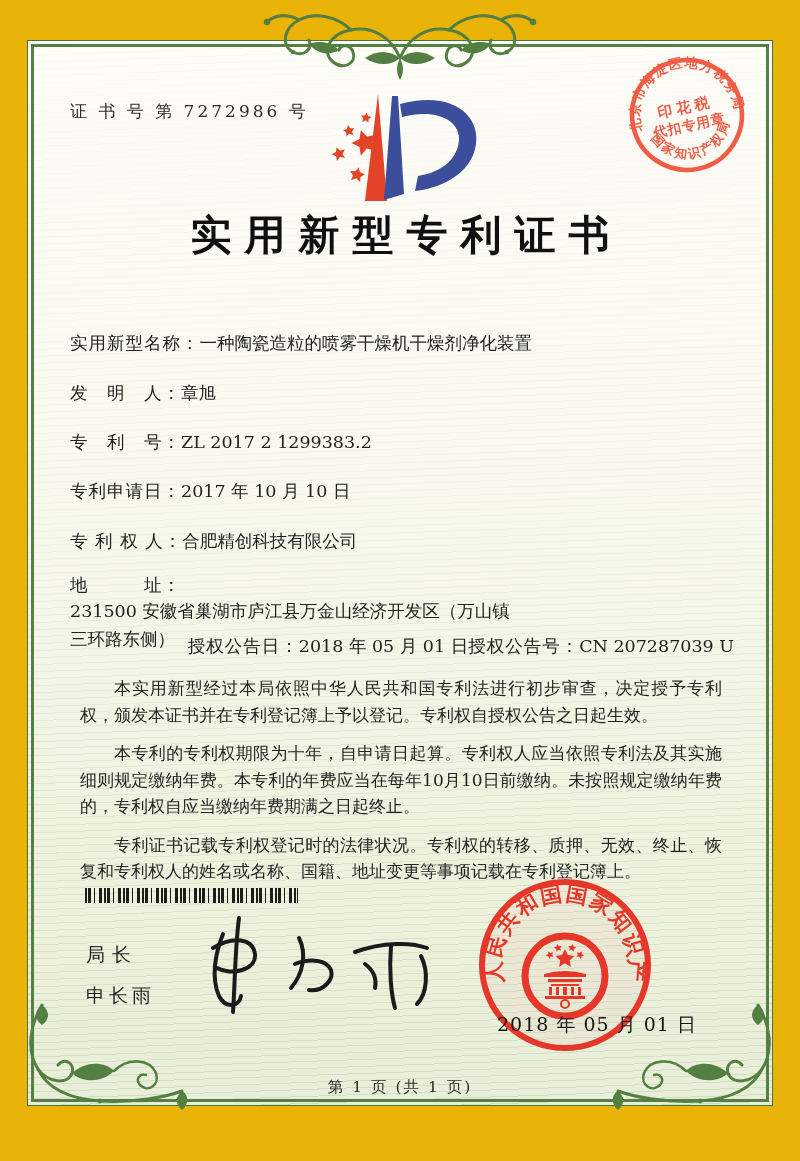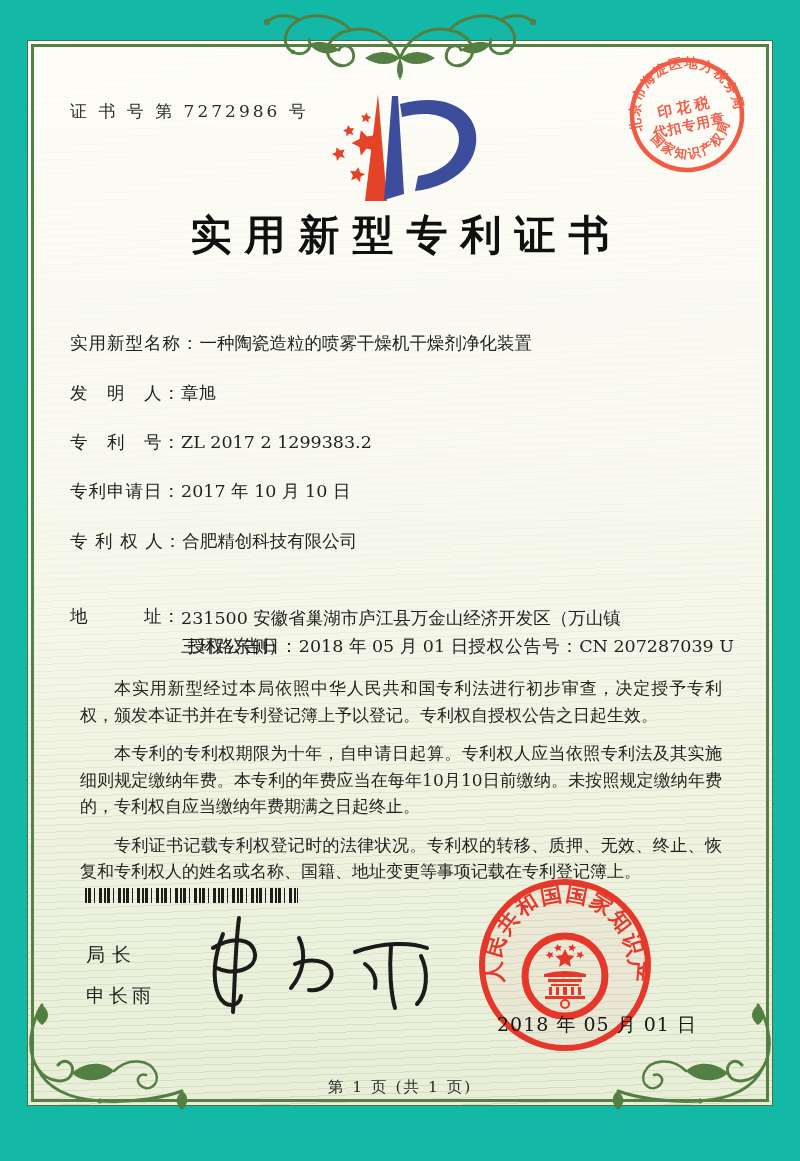--- a/index.html
+++ b/index.html
@@ -1,34 +1,34 @@
 <!DOCTYPE html>
 <html><head>
 <meta charset="utf-8">
 <style>
   html,body{margin:0;padding:0;background:#e9e7e0;}
-  .page{position:relative;width:800px;height:1161px;background:#14b8a6;overflow:hidden;
+  .page{position:relative;width:800px;height:1161px;background:#eab308;overflow:hidden;
         font-family:"DejaVu Serif","Liberation Serif",serif;color:#222;}
   .certificate{position:absolute;left:27px;top:40px;width:744px;height:1064px;
         border:1px solid #47743c;
         background:linear-gradient(180deg,#fdfcf7 0%,#f9f9ef 40%,#eff3e0 72%,#e8eed8 100%);}
   .certificate .inner-border{position:absolute;inset:3px;border:3px solid #567f46;pointer-events:none;}
   .guilloche{position:absolute;inset:0;
         background:repeating-linear-gradient(178deg,rgba(124,158,96,.22) 0 1px,rgba(124,158,96,0) 1px 7px);
         -webkit-mask-image:linear-gradient(180deg,rgba(0,0,0,.12) 0%,rgba(0,0,0,.2) 45%,rgba(0,0,0,.62) 72%,rgba(0,0,0,.9) 100%);
         mask-image:linear-gradient(180deg,rgba(0,0,0,.12) 0%,rgba(0,0,0,.2) 45%,rgba(0,0,0,.62) 72%,rgba(0,0,0,.9) 100%);}
   .abs{position:absolute;}
   .cert-no{left:70px;top:100px;font-size:17px;letter-spacing:3px;color:#2c2c2c;}
   .title{left:0;right:0;top:208px;text-align:center;font-size:41px;font-weight:700;
          letter-spacing:13px;text-indent:13px;color:#101010;}
   .row{left:70px;font-size:17.5px;white-space:nowrap;}
   .row .lab{letter-spacing:1px;}
   .row-name{top:331px;} .row-inv{top:381px;} .row-pat{top:430px;} .row-app{top:479px;}
   .row-patee{top:529px;}
-  .row-addr{top:604px;display:flex;white-space:normal;}
+  .row-addr{top:573px;display:flex;white-space:normal;flex-direction:column;}
   .row-addr .val{white-space:pre-line;width:528px;line-height:28px;}
   .row-grant{top:634px;width:664px;display:flex;justify-content:flex-end;}
   .body-text{left:68px;top:663px;width:666px;font-size:17px;line-height:26.5px;
          text-align:justify;color:#242424;}
   .body-text p{margin:12px;text-indent:2em;}
   .barcode{left:85px;top:888px;width:213px;height:15px;
          background:repeating-linear-gradient(90deg,#1d1d1d 0 2px,transparent 2px 3px,#1d1d1d 3px 6px,transparent 6px 9px,#1d1d1d 9px 10px,transparent 10px 14px,#1d1d1d 14px 17px,transparent 17px 19px);}
   .director-title{left:86px;top:942px;font-size:19px;letter-spacing:7px;color:#1d1d1d;}
   .director-name{left:86px;top:983px;font-size:19px;letter-spacing:4px;color:#1d1d1d;}
   .signature{left:195px;top:912px;width:240px;height:108px;}

